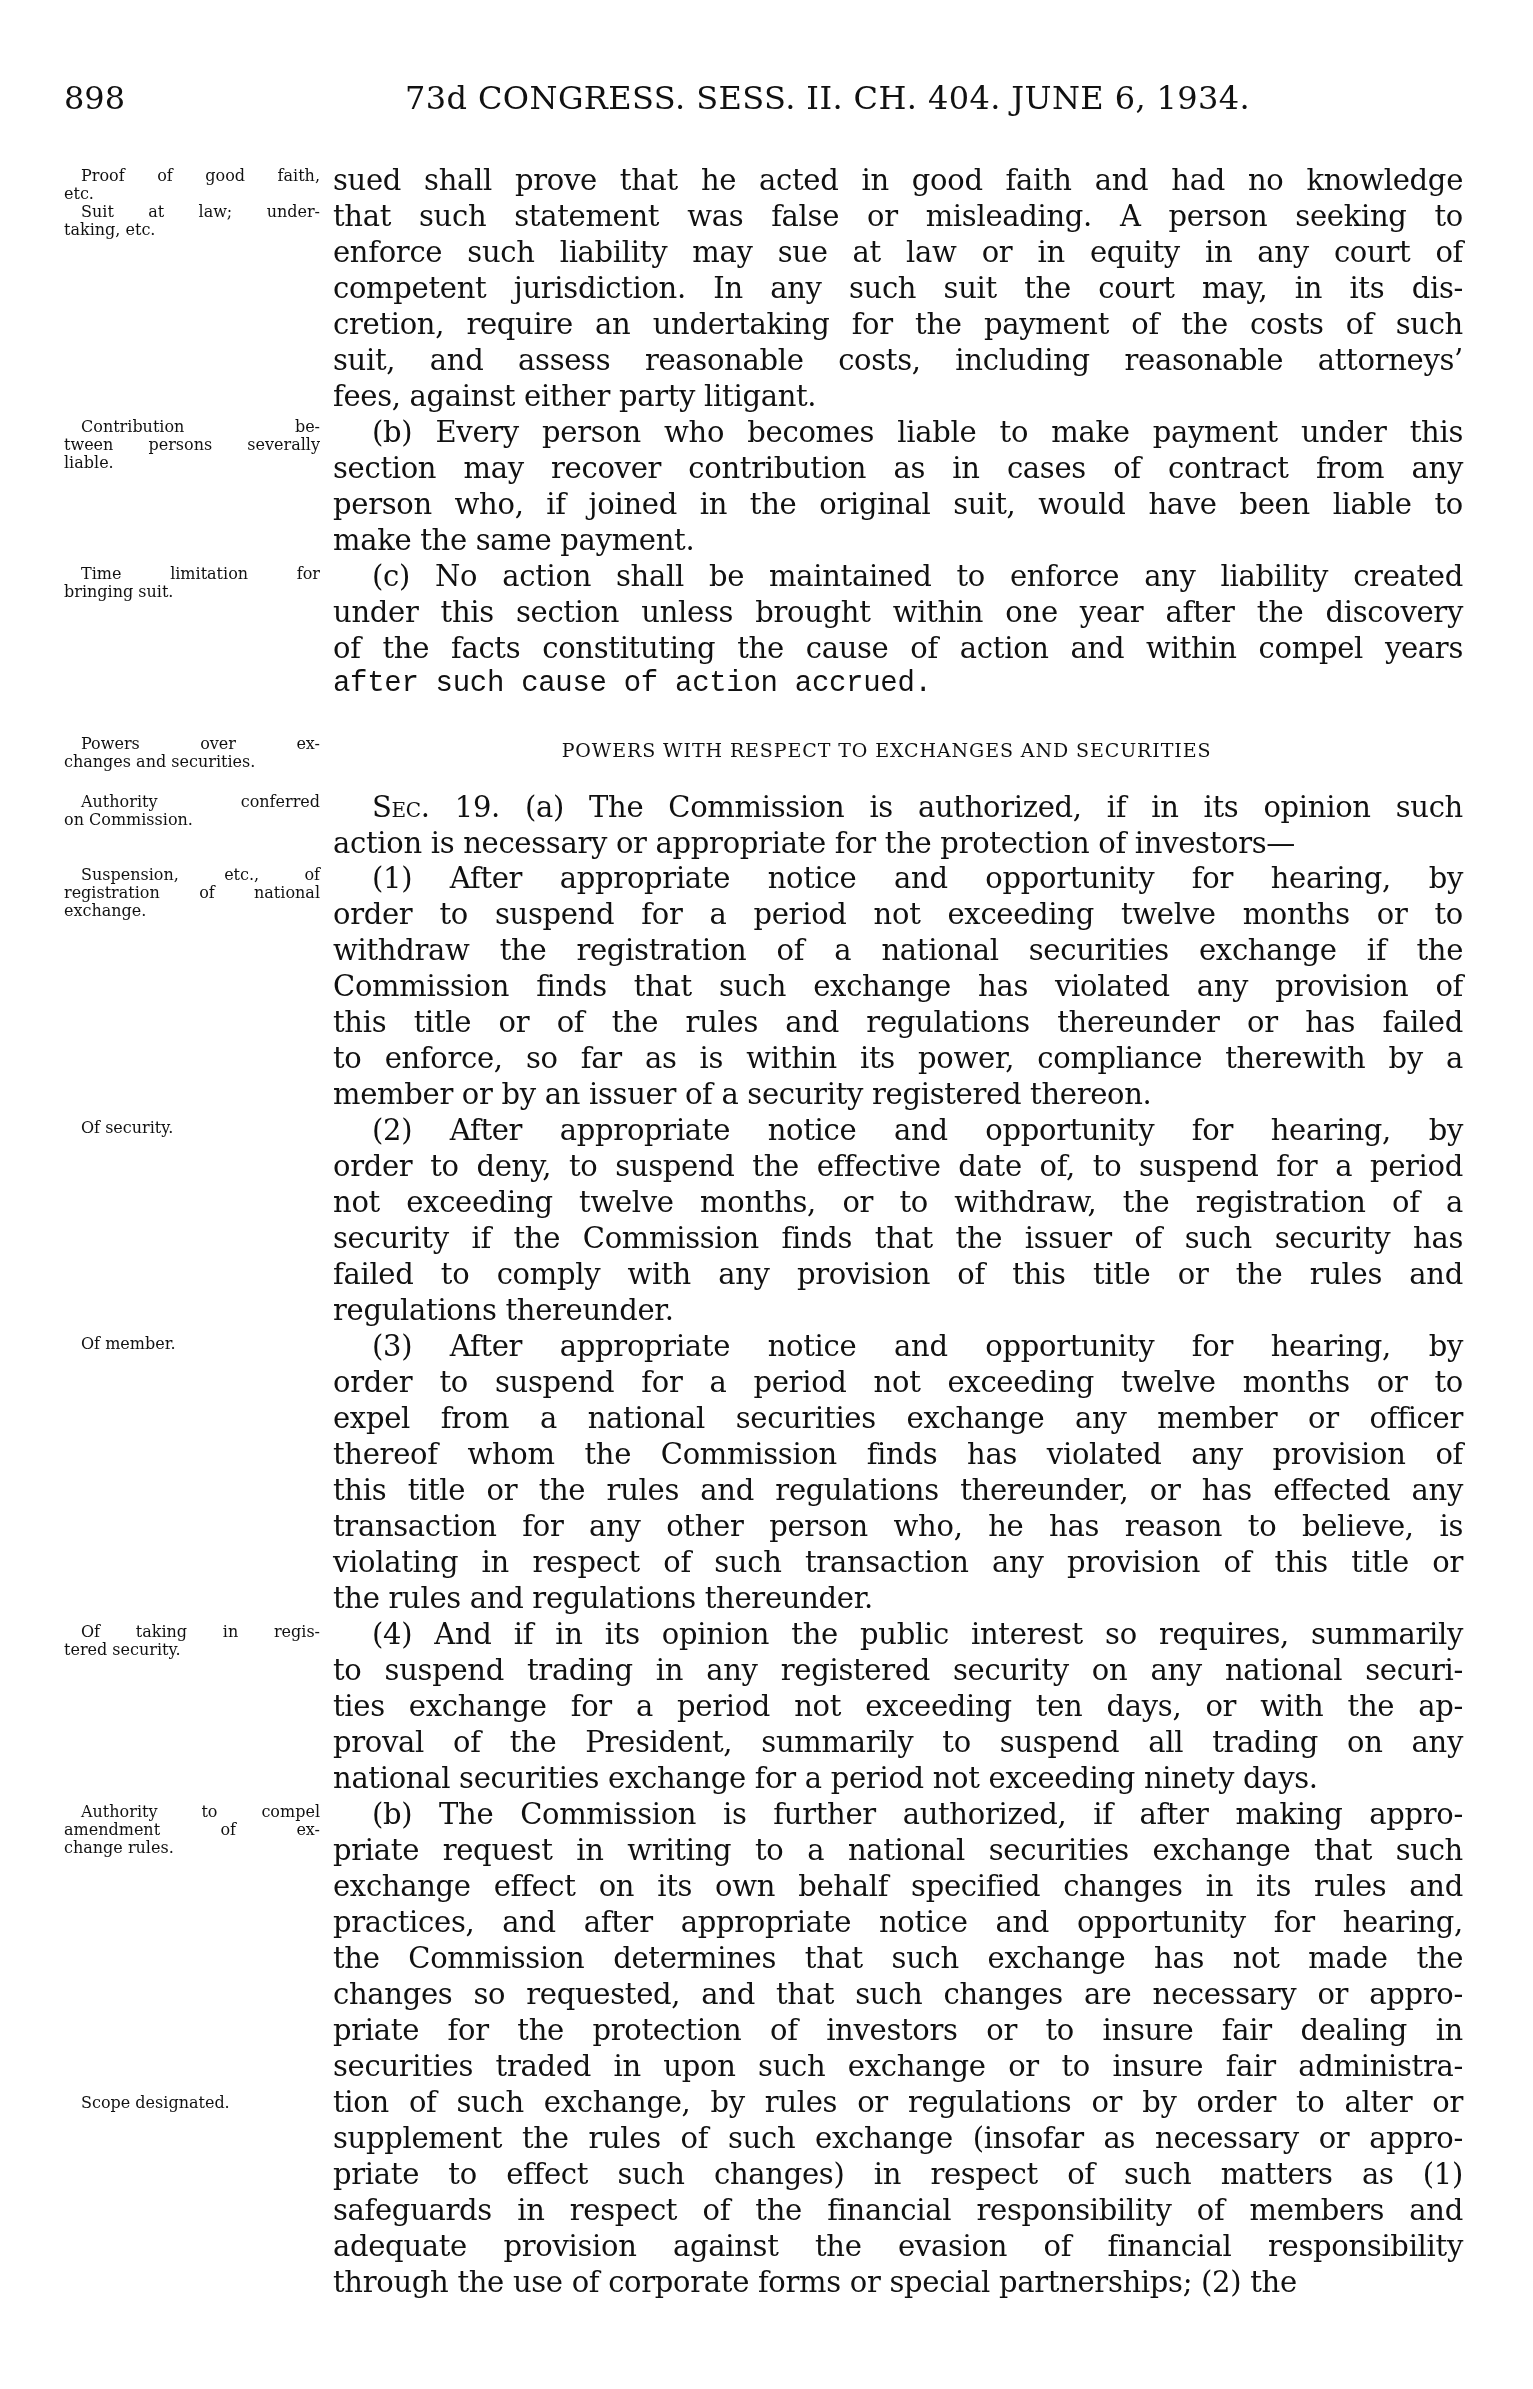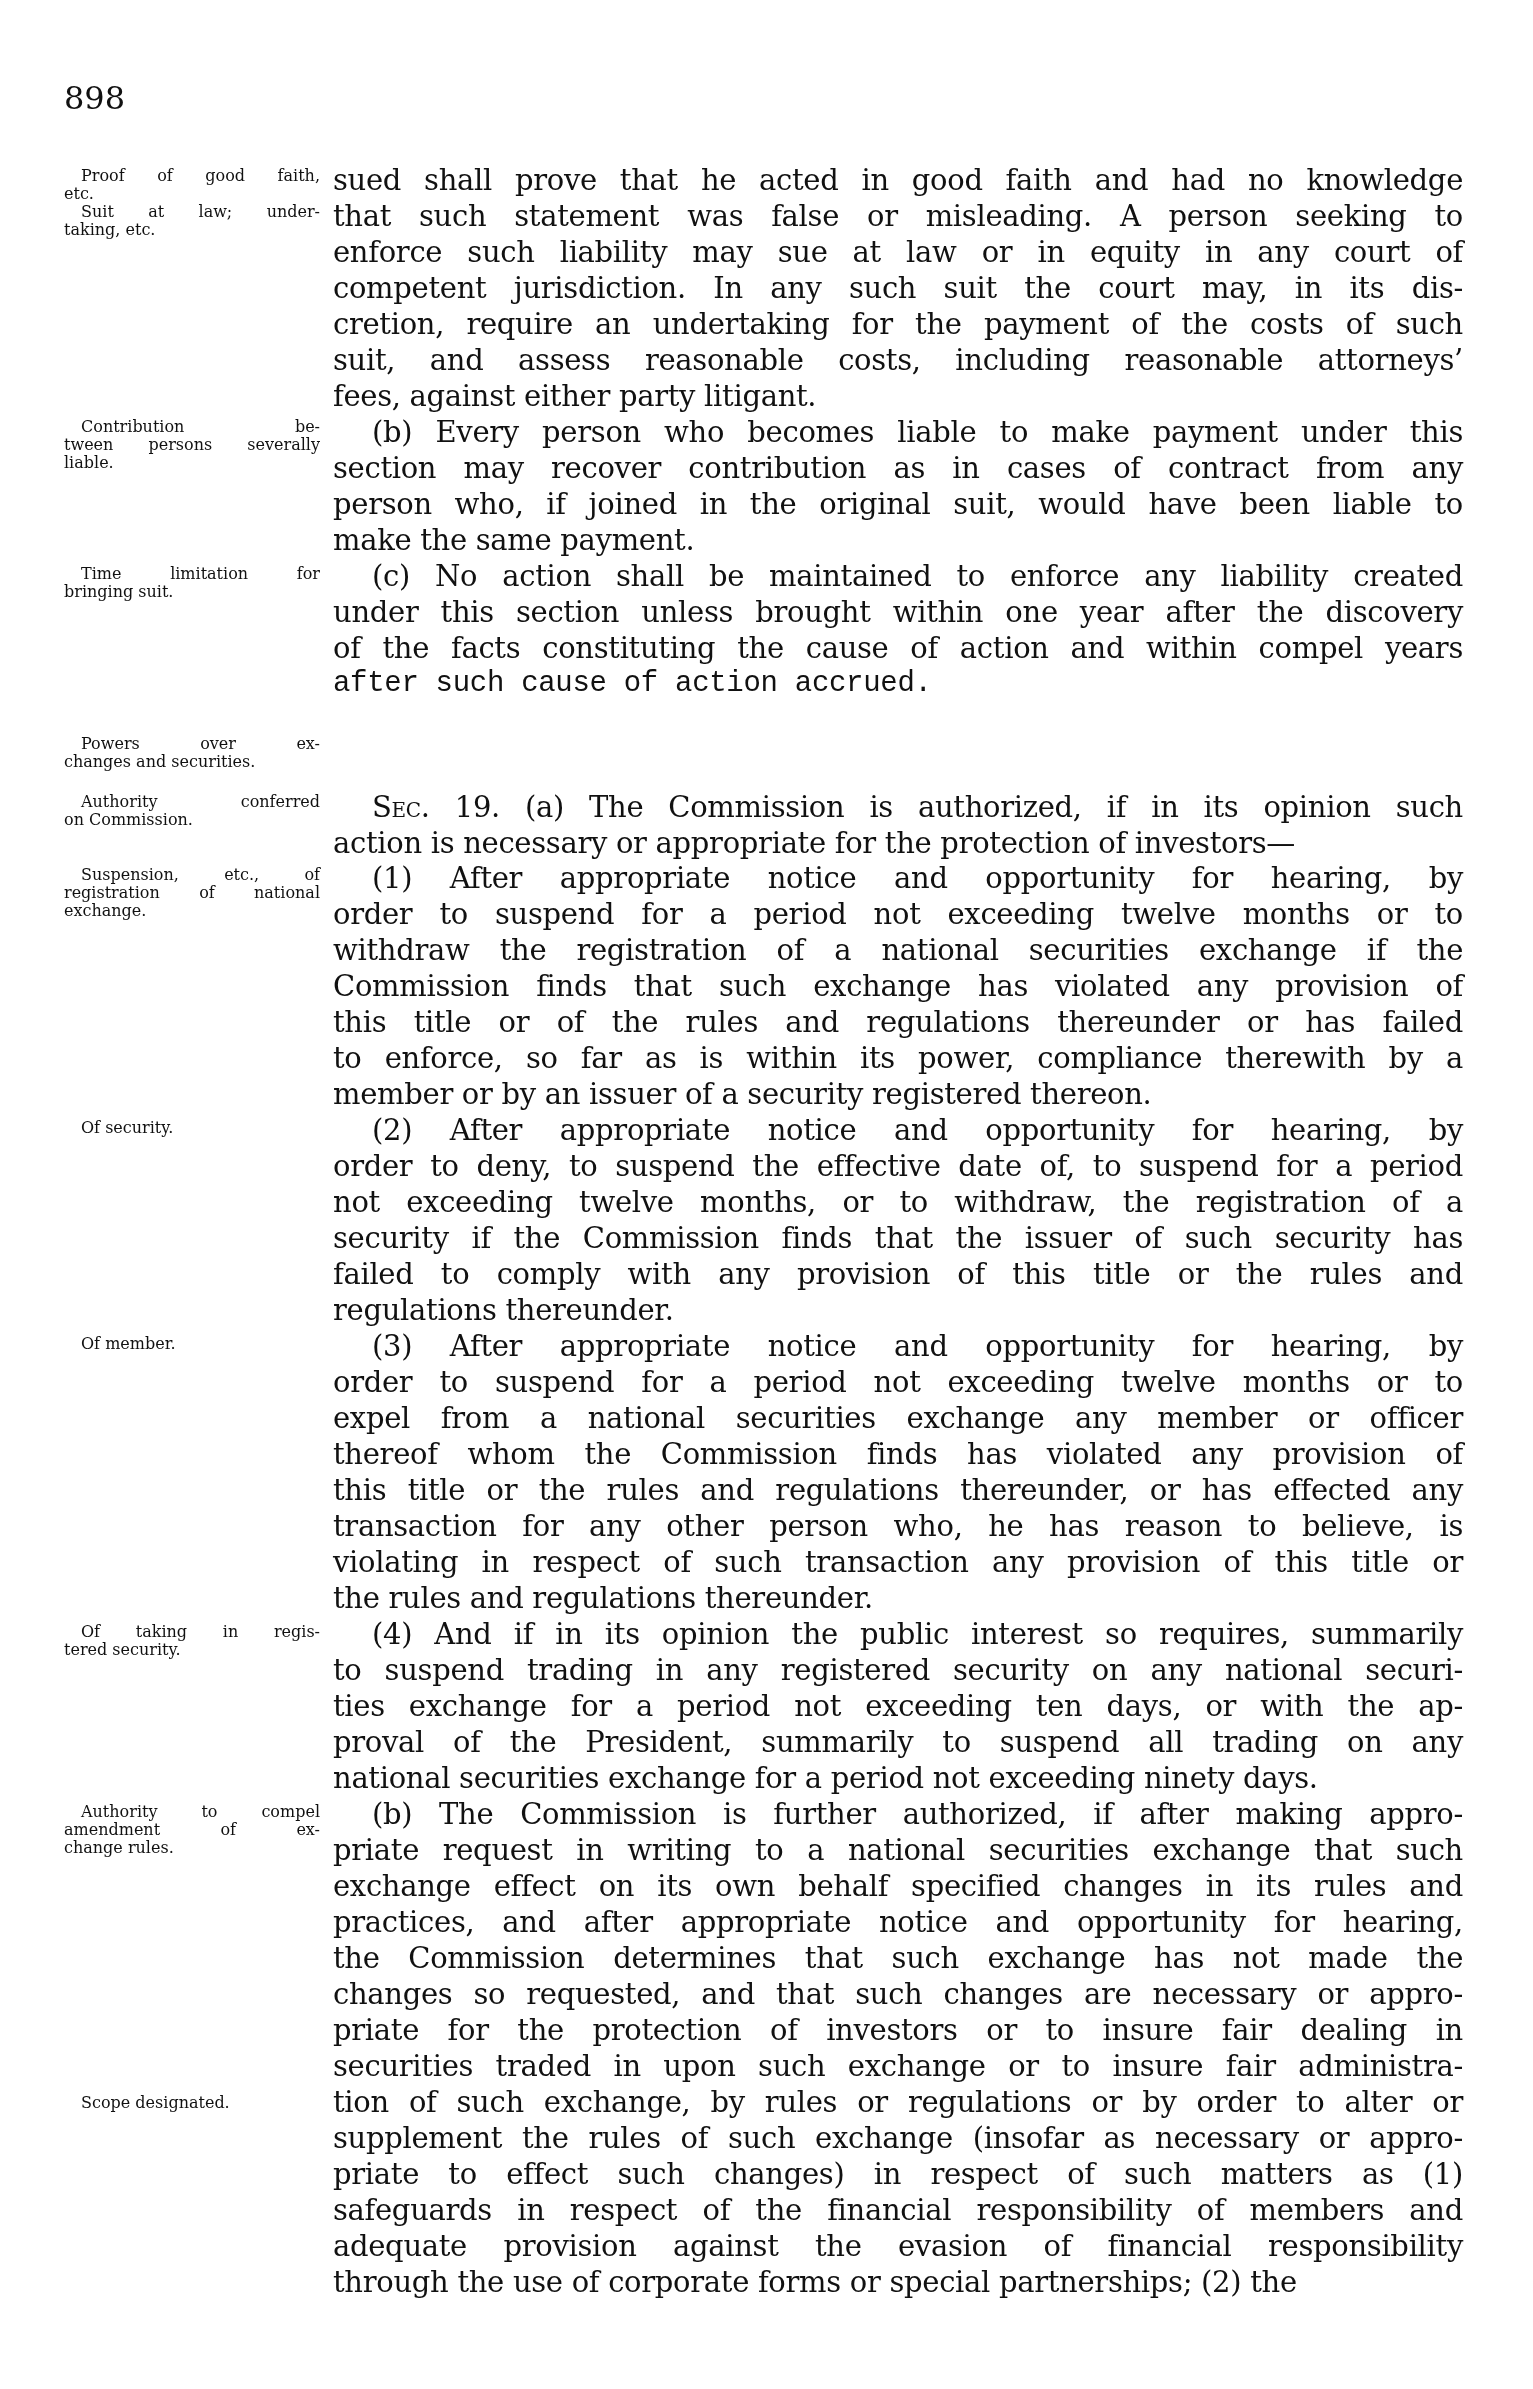--- a/index.html
+++ b/index.html
@@ -19,20 +19,21 @@
   .note span { display: block; text-align: justify; text-align-last: justify; white-space: nowrap; }
   .note span.first { padding-left: 17px; }
   .note span.end { text-align-last: left; }
   .sc { font-variant: small-caps; }
 </style>
 </head>
 <body>
 
 <div id="page">
   <div class="hdr" id="page-number">898</div>
+  <div class="hdr" id="running-head">73d CONGRESS. SESS. II. CH. 404. JUNE 6, 1934.</div>
   <div id="notes">
       <div class="note" style="top: 167px;">
         <span class="first">Proof of good faith,</span>
         <span class="end">etc.</span>
       </div>
       <div class="note" style="top: 203px;">
         <span class="first">Suit at law; under-</span>
         <span class="end">taking, etc.</span>
       </div>
       <div class="note" style="top: 418px;">
@@ -69,20 +70,21 @@
       </div>
       <div class="note" style="top: 1803px;">
         <span class="first">Authority to compel</span>
         <span class="">amendment of ex-</span>
         <span class="end">change rules.</span>
       </div>
       <div class="note" style="top: 2094px;">
         <span class="first end">Scope designated.</span>
       </div>
     </div>
+  <div class="caption" id="section-caption" style="top:738px;">POWERS WITH RESPECT TO EXCHANGES AND SECURITIES</div>
   <div id="body-text">
       <div class="line" style="top: 162px;">sued shall prove that he acted in good faith and had no knowledge</div>
       <div class="line" style="top: 198px;">that such statement was false or misleading.  A person seeking to</div>
       <div class="line" style="top: 234px;">enforce such liability may sue at law or in equity in any court of</div>
       <div class="line" style="top: 270px;">competent jurisdiction.  In any such suit the court may, in its dis-</div>
       <div class="line" style="top: 306px;">cretion, require an undertaking for the payment of the costs of such</div>
       <div class="line" style="top: 342px;">suit, and assess reasonable costs, including reasonable attorneys’</div>
       <div class="line last" style="top: 378px;">fees, against either party litigant.</div>
       <div class="line indent" style="top: 414px;">(b) Every person who becomes liable to make payment under this</div>
       <div class="line" style="top: 450px;">section may recover contribution as in cases of contract from any</div>

